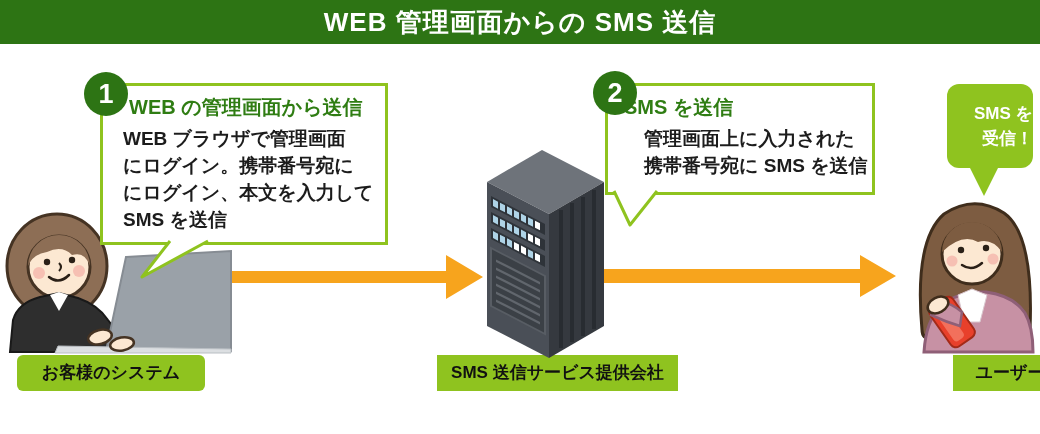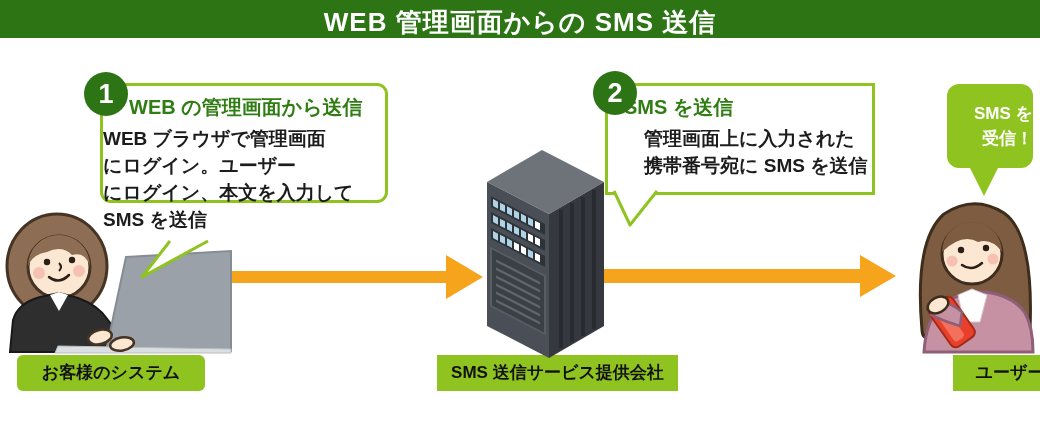--- a/index.html
+++ b/index.html
@@ -1,34 +1,34 @@
 <!DOCTYPE html>
 <html><head>
 <meta charset="utf-8">
 <style>
   html,body{margin:0;padding:0;background:#fff;}
   .canvas{
     position:relative;width:1040px;height:434px;background:#ffffff;
     font-family:"Liberation Sans","DejaVu Sans",sans-serif;overflow:hidden;
   }
   .header{
-    position:absolute;left:0;top:0;width:1040px;height:38px;background:#2d7414;
+    position:absolute;left:0;top:0;width:1040px;height:44px;background:#2d7414;
     color:#ffffff;font-size:26px;font-weight:bold;text-align:center;line-height:44px;
     letter-spacing:1px;
   }
   .art{position:absolute;left:0;top:0;width:1040px;height:434px;}
   .tails{position:absolute;left:0;top:0;width:1040px;height:434px;pointer-events:none;}
   .bubble{position:absolute;background:#fff;border:3px solid #8fc31f;box-sizing:border-box;}
-  .bubble1{left:100px;top:83px;width:288px;height:120px;border-radius:11px;}
+  .bubble1{left:100px;top:83px;width:288px;height:162px;}
   .bubble2{left:605px;top:83px;width:270px;height:112px;}
   .bubble-title{color:#2f7d13;font-weight:bold;font-size:20px;margin-top:8px;display:block;}
   .bubble1 .bubble-title{margin-left:26px;}
   .bubble2 .bubble-title{margin-left:16px;}
   .bubble-body{font-weight:bold;font-size:19px;line-height:27px;color:#1c1c1c;margin-top:4px;}
-  .bubble1 .bubble-body{}
+  .bubble1 .bubble-body{margin-left:20px;}
   .bubble2 .bubble-body{margin-left:36px;}
   .bubble-body span{display:block;}
   .badge{
     position:absolute;width:44px;height:44px;border-radius:50%;background:#2d7414;
     color:#fff;font-size:27px;font-weight:bold;text-align:center;line-height:44px;
   }
   .badge1{left:84px;top:72px;}
   .badge2{left:593px;top:71px;}
   .receive{
     position:absolute;left:947px;top:84px;width:86px;height:84px;background:#8fc31f;
@@ -141,21 +141,21 @@
       </g>
       <path d="M 962 312 Q 948 300 936 303 L 931 315 Q 946 322 960 326 Z" fill="#c791a4" stroke="#8f5f77" stroke-width="2.5"></path>
       <ellipse cx="938" cy="305" rx="11" ry="7.5" fill="#fce8d2" stroke="#3f2d1c" stroke-width="2.5" transform="rotate(-28 938 305)"></ellipse>
     </g>
   </svg>
 
   <div class="bubble bubble1">
     <span class="bubble-title">WEB の管理画面から送信</span>
     <div class="bubble-body">
       <span>WEB ブラウザで管理画面</span>
-      <span>にログイン。ユーザー</span>
+      <span>にログイン。携帯番号宛に</span>
       <span>にログイン、本文を入力して</span>
       <span>SMS を送信</span>
     </div>
   </div>
 
   <div class="bubble bubble2">
     <span class="bubble-title">SMS を送信</span>
     <div class="bubble-body">
       <span>管理画面上に入力された</span>
       <span>携帯番号宛に SMS を送信</span>

